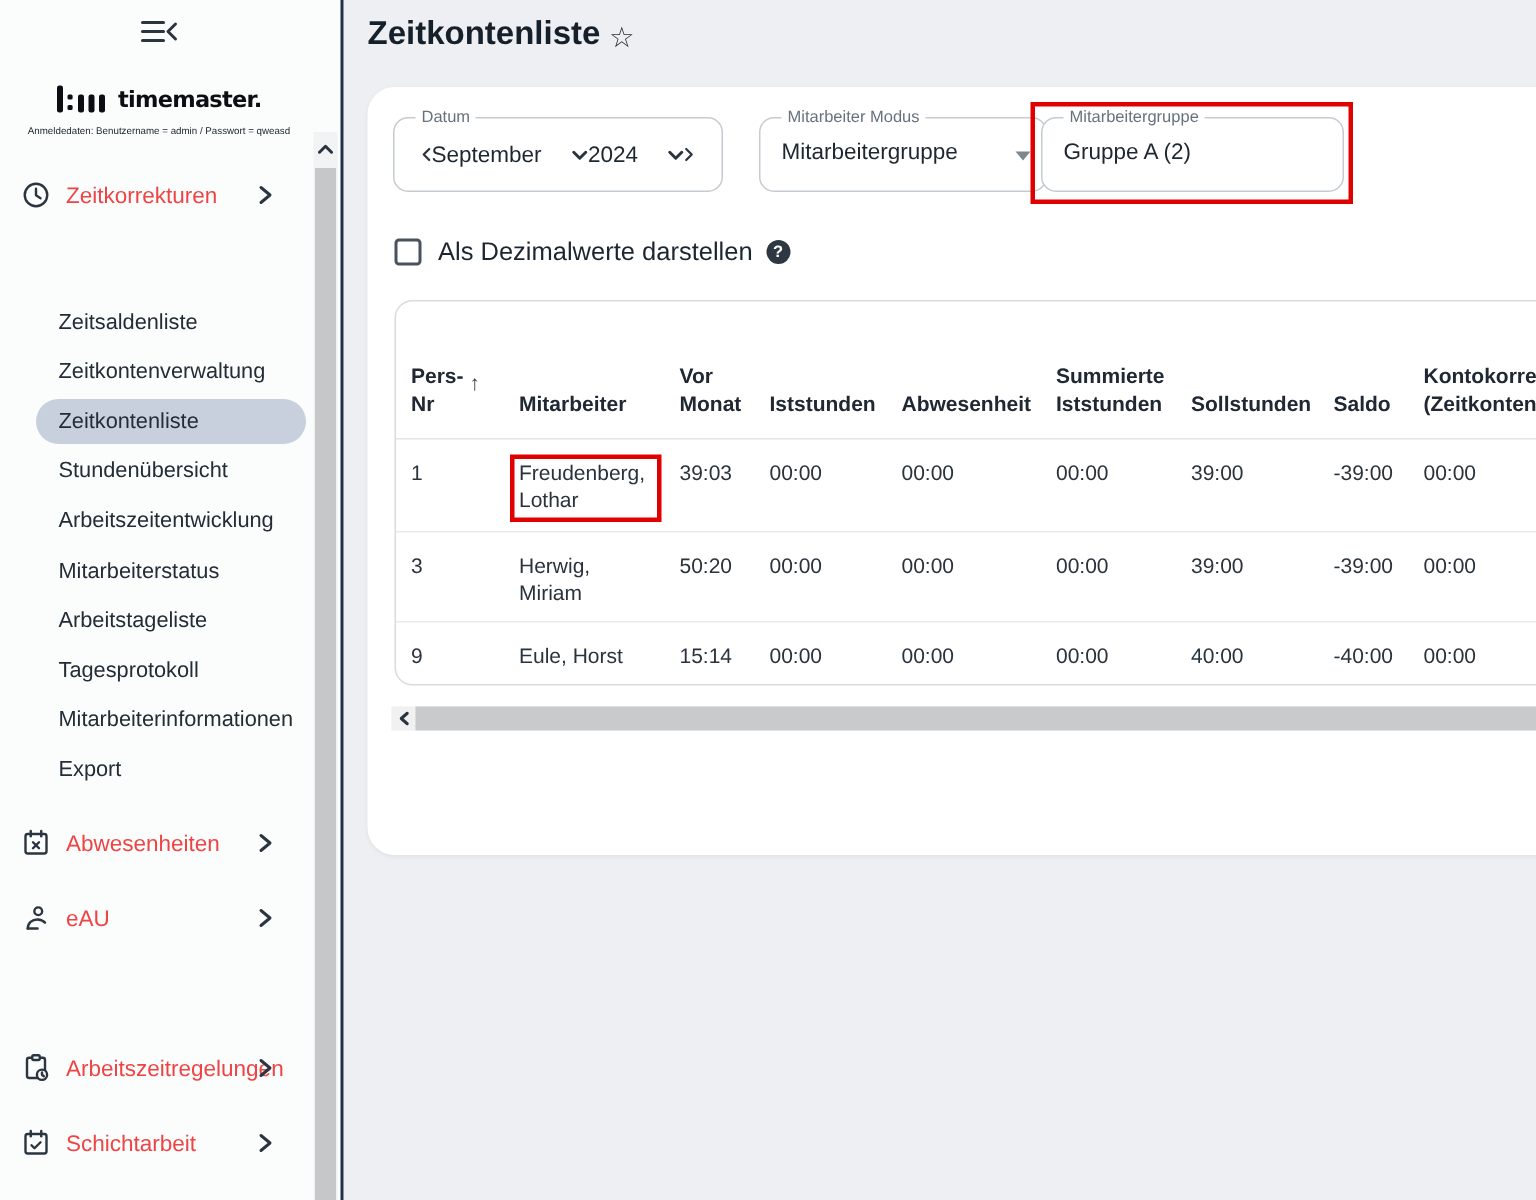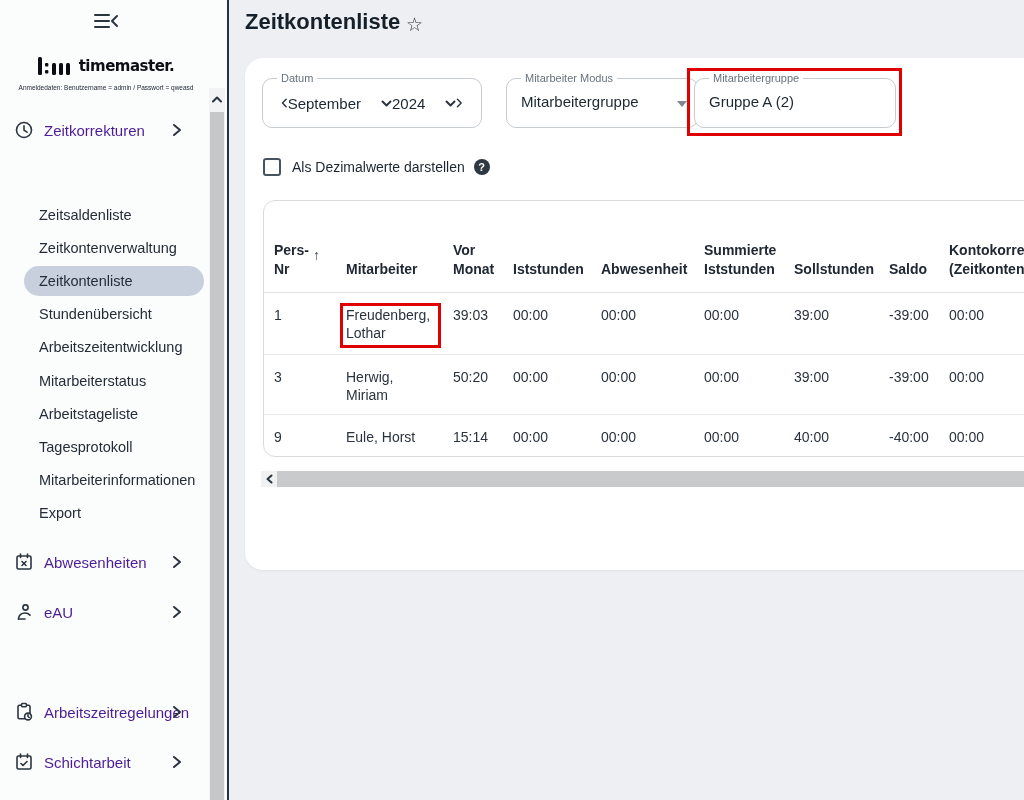--- a/index.html
+++ b/index.html
@@ -10,21 +10,21 @@
   
   .sidebar { position:absolute; left:0; top:0; width:229px; height:800px;
              background:#fbfcfc; border-right:2px solid #22324a; }
   .menu-toggle { position:absolute; left:92px; top:11px; width:28px; height:20px; cursor:pointer; }
   .logo-row { position:absolute; left:0; top:55px; width:212px; display:flex; align-items:center; justify-content:center; gap:7px; }
   .logo-text { font-family:"DejaVu Sans", sans-serif; font-weight:800; font-size:15px; color:#0b0f14; letter-spacing:-0.5px; }
   .logo-sub { position:absolute; left:0; top:84px; width:212px; text-align:center; font-size:6.5px; color:#1a232e; }
 
   .nav-item { position:absolute; left:0; width:210px; height:30px; display:flex; align-items:center; cursor:pointer; }
   .nav-item .ni-icon { position:absolute; left:14px; width:20px; height:20px; }
-  .nav-item .ni-label { position:absolute; left:44px; font-size:15px; color:#4c1d95; white-space:nowrap; }
+  .nav-item .ni-label { position:absolute; left:44px; font-size:15px; color:#ef4444; white-space:nowrap; }
   .nav-item .ni-chev { position:absolute; left:172px; width:10px; height:14px; }
   .sub-item { position:absolute; left:39px; height:32px; display:flex; align-items:center;
               font-size:14.5px; color:#232d37; cursor:pointer; white-space:nowrap; }
   .sub-item.selected { left:24px; width:180px; padding-left:15px; background:#c7d0dc; border-radius:16px; height:30px; }
 
   .v-scrollbar { position:absolute; left:209px; top:88px; width:16px; height:712px; background:#f2f3f4; }
   .v-scroll-up { position:absolute; left:0; top:4px; width:16px; height:14px; display:flex; align-items:center; justify-content:center; }
   .v-thumb { position:absolute; left:1px; top:24px; width:14px; height:688px; background:#c6c7c9; }
 
   
@@ -41,21 +41,21 @@
   .fs-modus { left:261px; top:20px; width:192px; }
   .fs-modus .fs-value { position:absolute; left:14px; top:14px; font-size:15px; color:#1d2731; }
   .dd-caret { position:absolute; right:10px; top:22px; width:0; height:0;
               border-left:5px solid transparent; border-right:5px solid transparent; border-top:6px solid #7e8791; }
   .red-box-filter { position:absolute; left:442px; top:10px; width:215px; height:68px; border:3px solid #e10000; }
   .fs-gruppe { left:449px; top:20px; width:202px; }
   .fs-gruppe .fs-value { position:absolute; left:14px; top:14px; font-size:15px; color:#1d2731; }
 
   .chk-row { position:absolute; left:18px; top:100px; display:flex; align-items:center; }
   .chk-box { width:18px; height:18px; border:2px solid #49535e; border-radius:3px; background:#fff; cursor:pointer; }
-  .chk-label { margin-left:11px; font-size:14px; color:#1c2631; }
+  .chk-label { margin-left:11px; font-size:17px; color:#1c2631; }
   .help-badge { margin-left:9px; width:16px; height:16px; border-radius:50%; background:#2e3842; color:#fff;
                 font-size:11px; font-weight:700; display:flex; align-items:center; justify-content:center; cursor:pointer; }
 
   
   .table-wrap { position:absolute; left:18px; top:142px; width:790px; height:257px;
                 border:1px solid #d8dbde; border-radius:12px; }
   .trow { display:grid; grid-template-columns:72px 107px 60px 88px 103px 90px 95px 60px 140px; padding-left:10px; }
   .thead { height:92px; align-items:end; border-bottom:1px solid #e2e4e7; }
   .th { font-size:14px; font-weight:700; color:#202833; white-space:pre-line; padding-bottom:13px; line-height:1.35; cursor:pointer; }
   .td { font-size:14px; color:#2a333d; padding-top:13px; line-height:1.3; }

